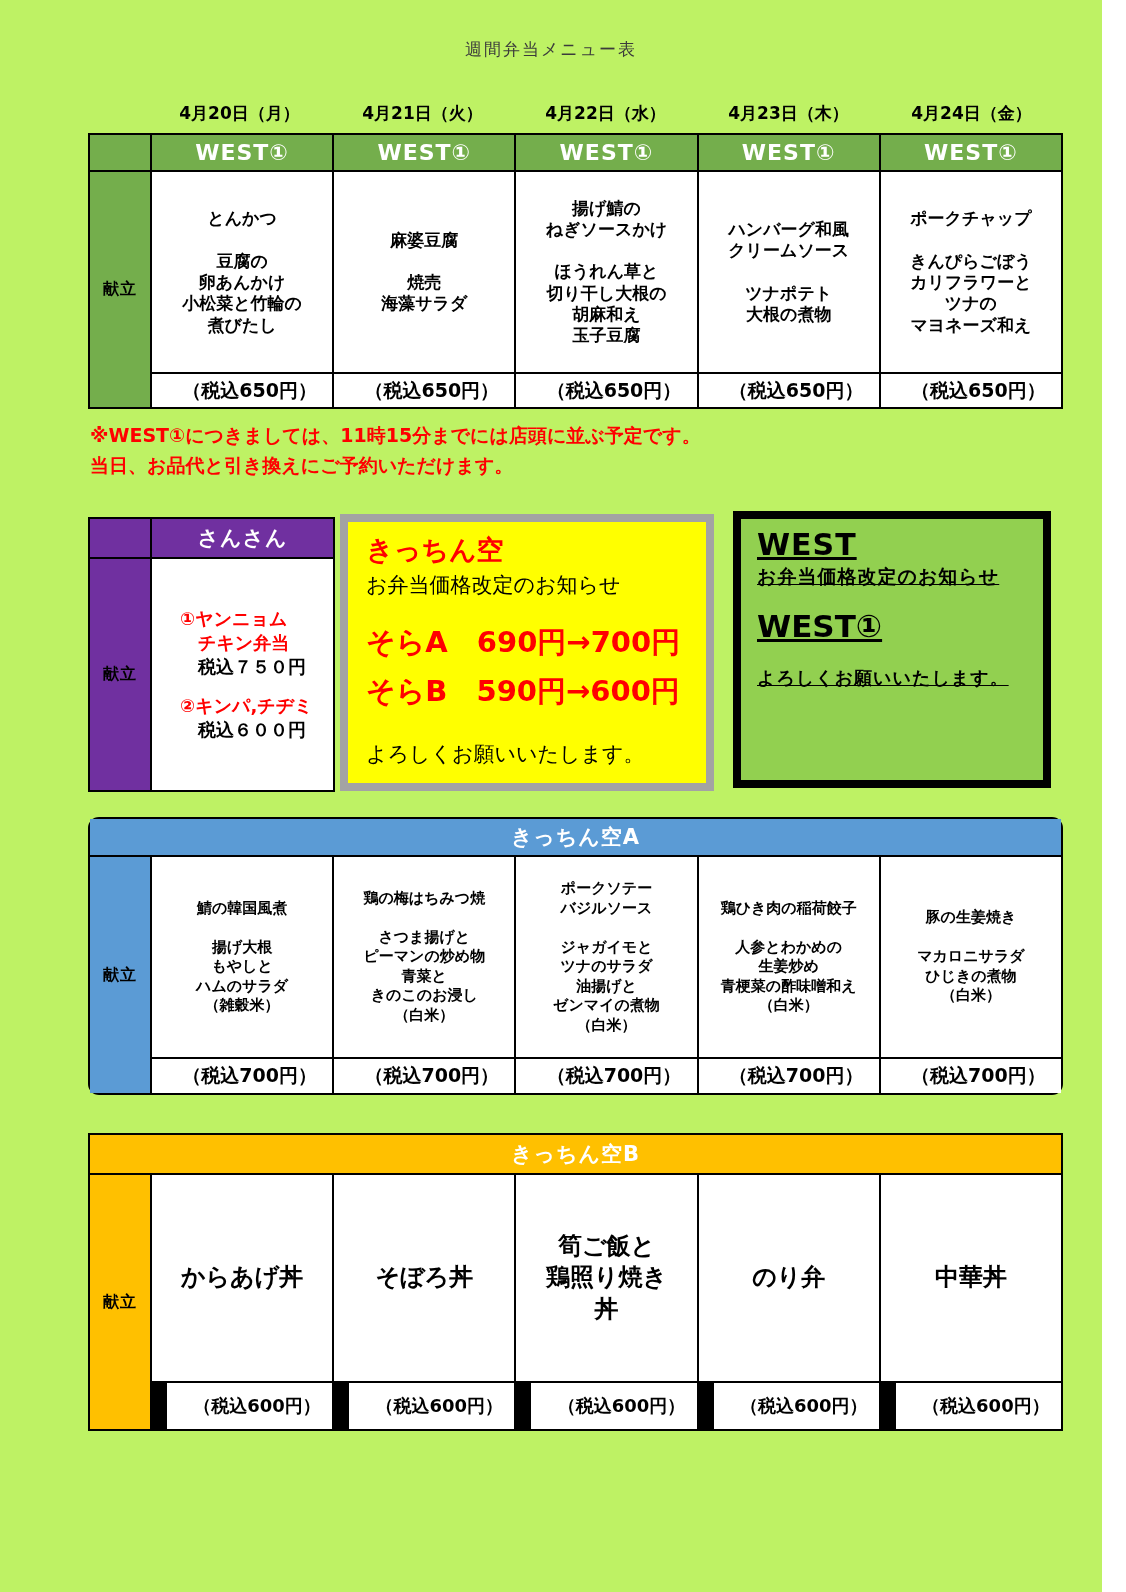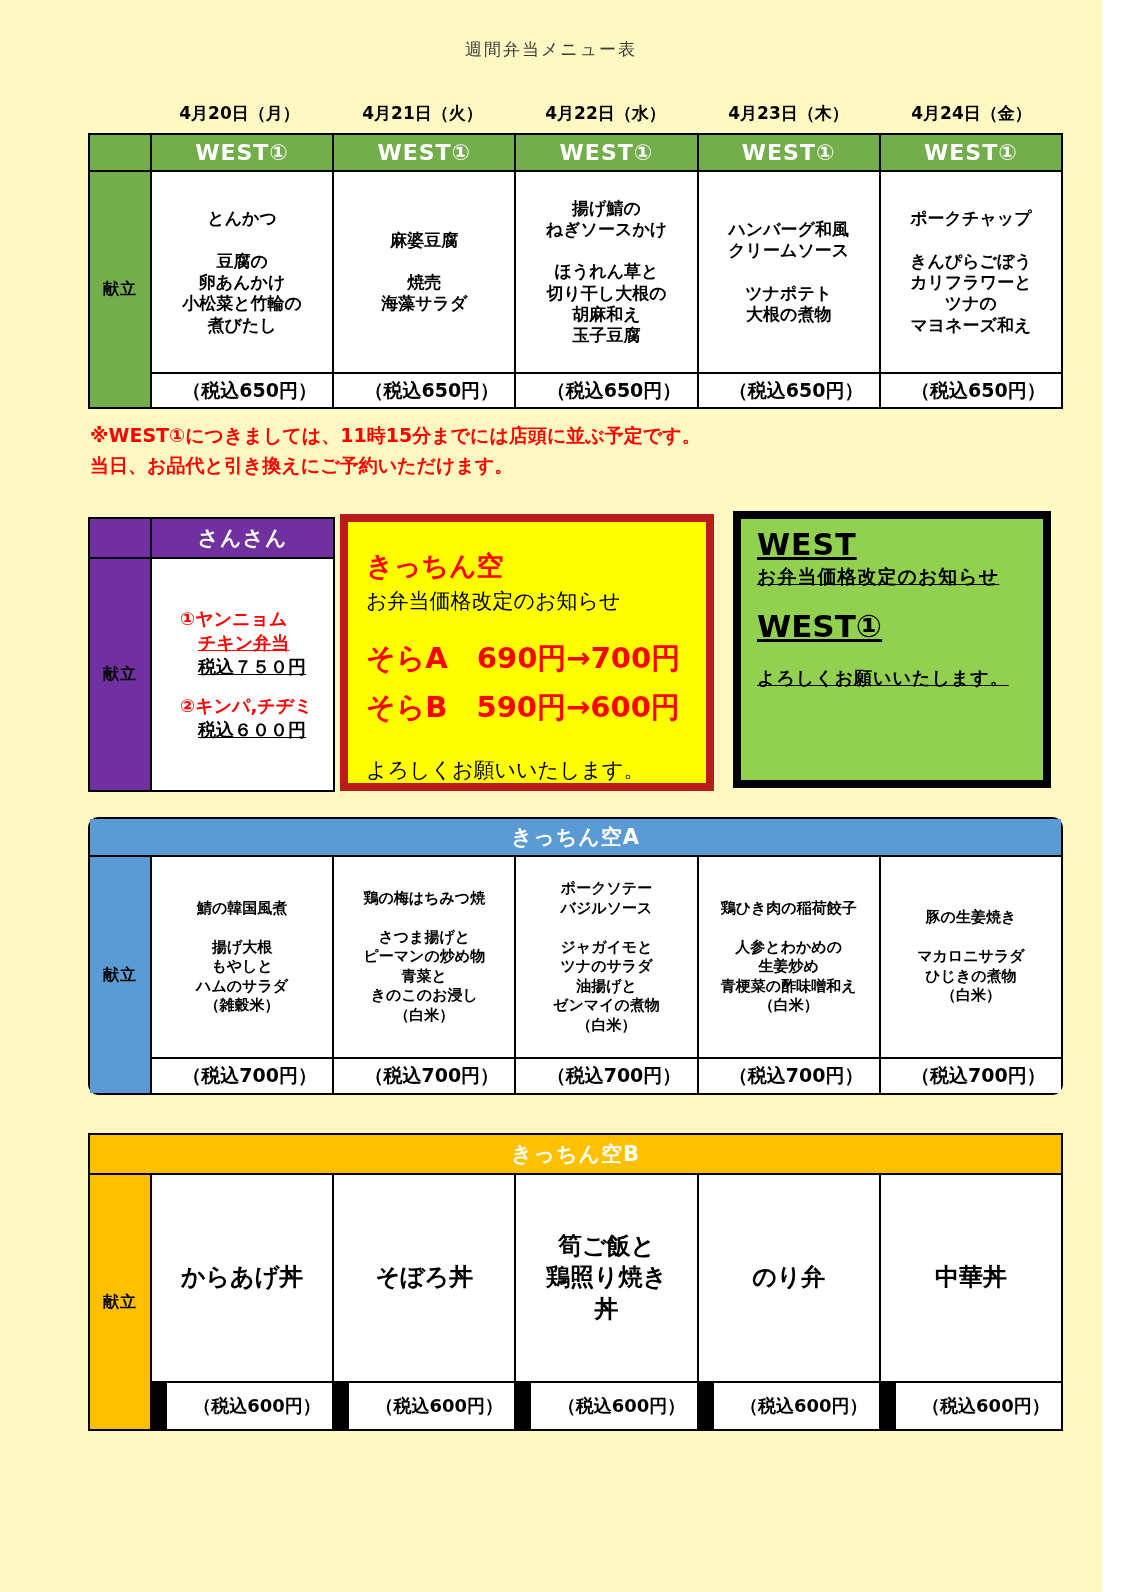--- a/index.html
+++ b/index.html
@@ -1,18 +1,18 @@
 <!DOCTYPE html>
 <html><head>
 <meta charset="utf-8">
 <style>
   * { margin:0; padding:0; box-sizing:border-box; }
   html,body { background:#fff; }
   body { font-family:"DejaVu Sans","Liberation Sans",sans-serif; color:#000; }
-  .page { position:relative; width:1102px; height:1592px; background:#fef9c3; overflow:hidden; }
+  .page { position:relative; width:1102px; height:1592px; background:#bef264; overflow:hidden; }
 
   .doc-title { position:absolute; top:38px; left:0; width:100%; text-align:center;
                font-size:17px; color:#3b3b3b; letter-spacing:2px; }
 
   
   .dates { position:absolute; left:88px; top:102px; width:975px;
            display:grid; grid-template-columns:60px repeat(5,1fr);
            font-weight:bold; font-size:17px; text-align:center; }
 
   
@@ -36,25 +36,25 @@
 
   
   .sansan { left:88px; top:517px; width:247px;
             grid-template-columns:60px 1fr; grid-template-rows:38px 231px; }
   .purple { background:#7030A0; }
   .phead  { color:#fff; font-weight:bold; font-size:21px; letter-spacing:1px; }
   .sansan .rowlabel { grid-row:2; }
   .sansan-body { flex-direction:column; align-items:flex-start; justify-content:center;
                  padding-left:28px; font-size:18px; font-weight:bold; line-height:1.32; }
   .red { color:#FF0000; }
-  .indent { padding-left:18px;text-decoration:underline; }
+  .indent { padding-left:18px; }
   .mt { margin-top:16px; }
 
   .sora-box { position:absolute; left:340px; top:514px; width:374px; height:277px;
-              background:#FFFF00; border:8px solid #b91c1c; padding:26px 18px 0 18px; }
+              background:#FFFF00; border:8px solid #a3a3a3; padding:10px 18px 0 18px; }
   .sora-title { color:#FF0000; font-size:27px; font-weight:bold; }
   .sora-sub { font-size:21px; margin-top:3px; }
   .sora-line1 { color:#FF0000; font-size:29px; font-weight:800; margin-top:24px; }
   .sora-line2 { color:#FF0000; font-size:29px; font-weight:800; margin-top:9px; }
   .sora-close { font-size:21px; margin-top:28px; }
 
   .westbox { position:absolute; left:733px; top:511px; width:318px; height:277px;
              background:#92D050; border:8px solid #000; padding:8px 14px 0 16px;text-decoration:underline; }
   .wb-title { font-size:30px; font-weight:800; letter-spacing:1px; }
   .wb-sub { font-size:19px; font-weight:bold; margin-top:2px; letter-spacing:1px; }

